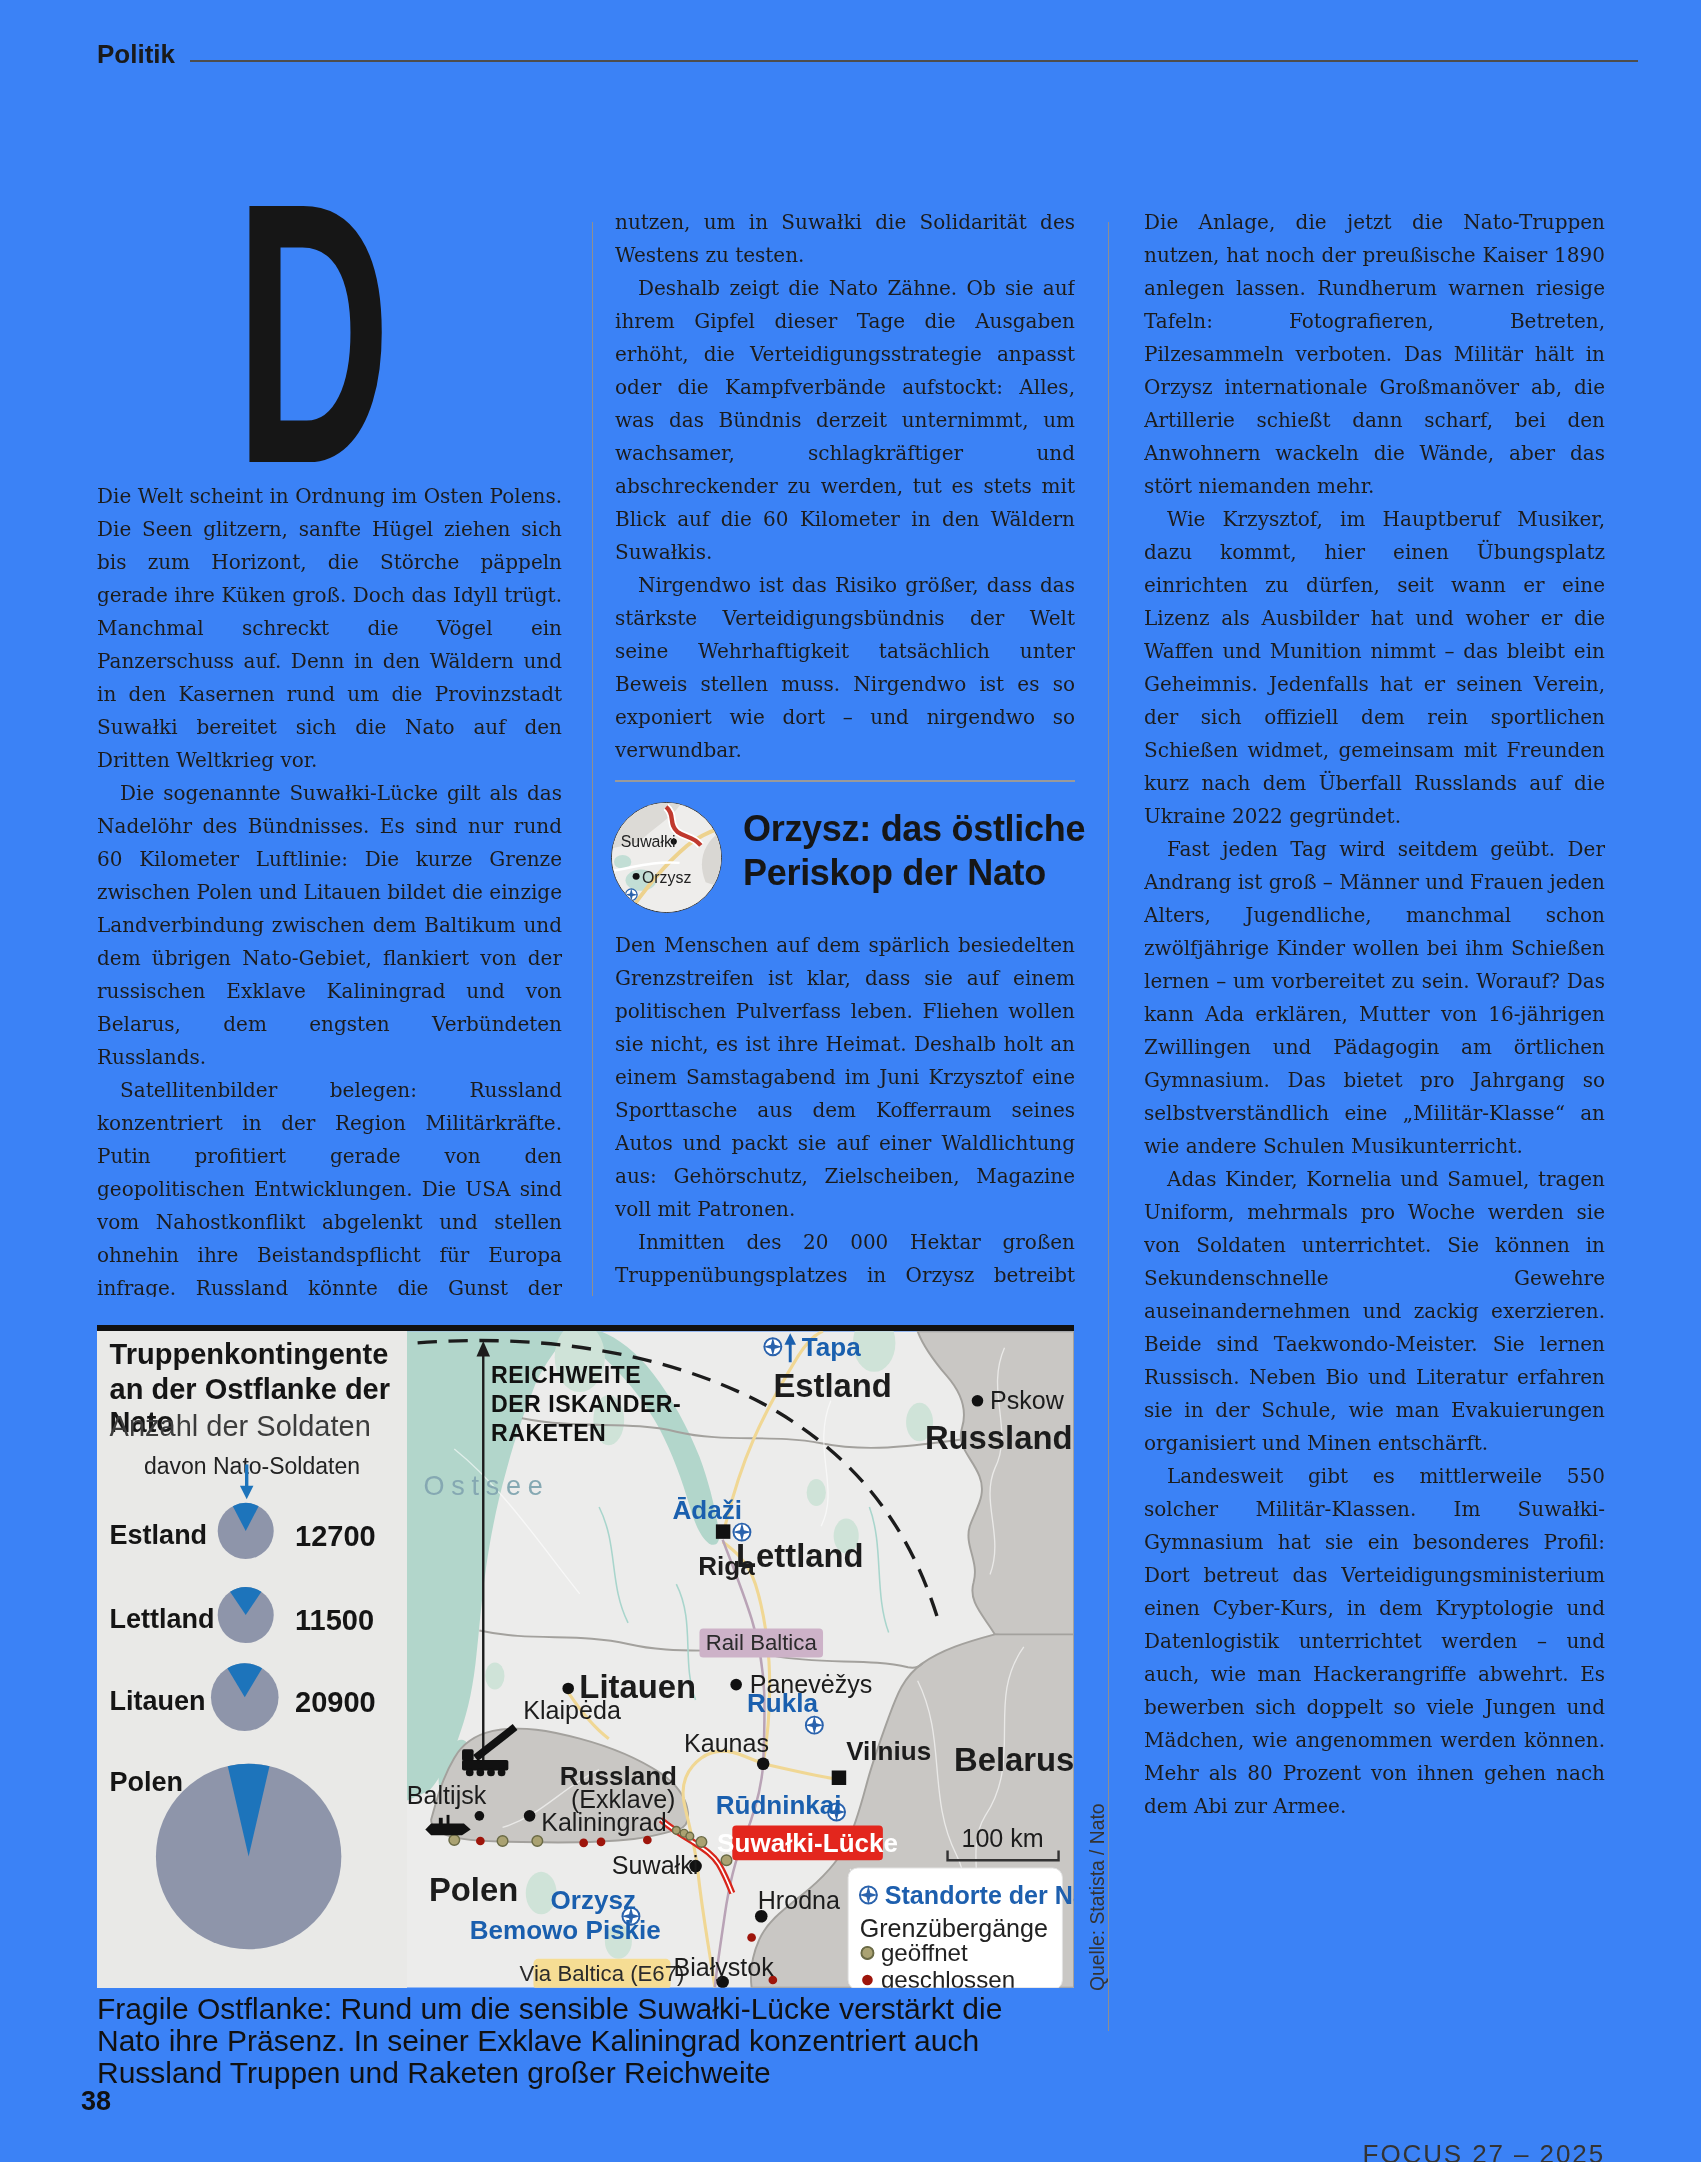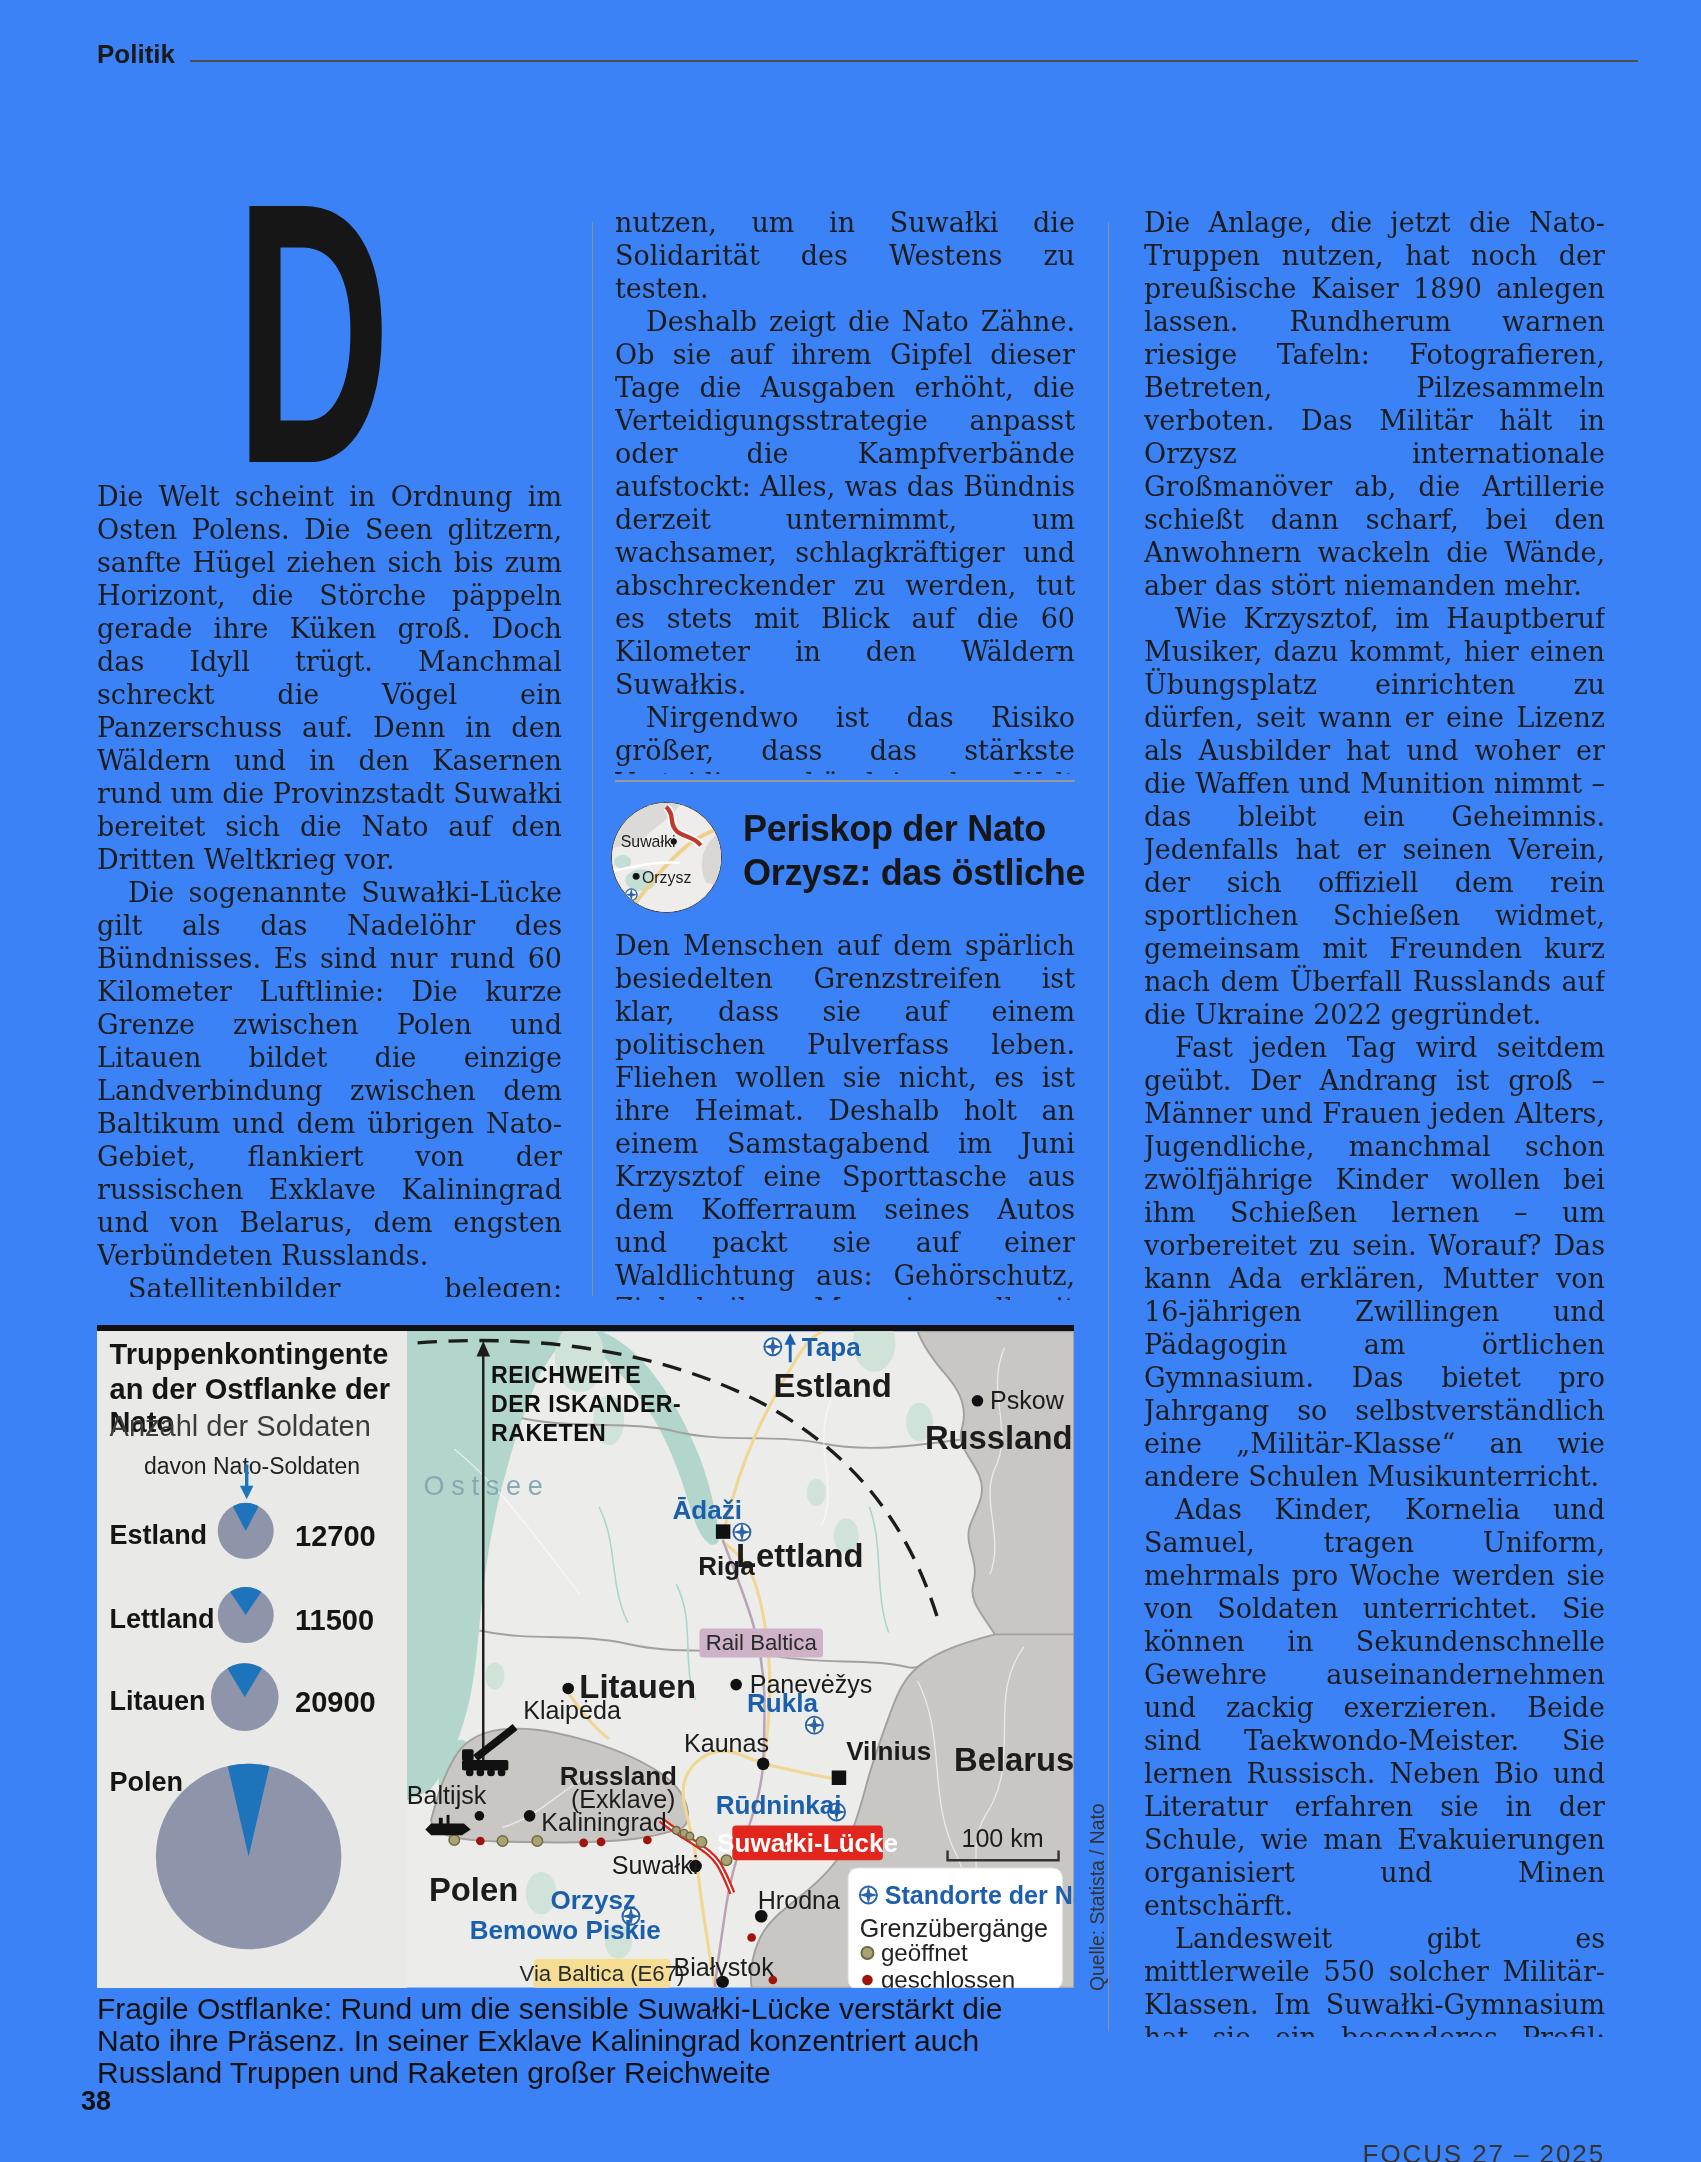--- a/index.html
+++ b/index.html
@@ -7,21 +7,21 @@
         font-family:"DejaVu Serif", serif;color:#1c1c1c;}
   
   .kicker{position:absolute;left:97px;top:39px;font-family:"Liberation Sans",sans-serif;
           font-weight:bold;font-size:26px;color:#1a1a1a;}
   .kicker-rule{position:absolute;left:190px;top:60px;width:1448px;height:1.9px;background:#4d4d4d;}
   
   .dropcap{position:absolute;left:235px;top:147px;font-family:"Liberation Sans",sans-serif;
            font-weight:bold;font-size:372px;line-height:372px;color:#161616;
            transform:scaleX(.58);transform-origin:left top;letter-spacing:0;}
   
-  .col{position:absolute;font-size:27px;line-height:33px;text-align:justify;overflow:hidden;}
+  .col{position:absolute;font-size:20px;line-height:33px;text-align:justify;overflow:hidden;}
   .col p{margin:0;text-indent:1.15em;hyphens:auto;-webkit-hyphens:auto;}
   .col p.first{text-indent:0;}
   .col1{left:97px;top:480px;width:465px;height:817px;}
   .col2top{left:615px;top:206px;width:460px;height:568px;}
   .col2bot{left:615px;top:929px;width:460px;height:371px;}
   .col3{left:1144px;top:206px;width:461px;height:1831px;}
   .vline{position:absolute;width:1px;background:#8f8f8f;}
   .vl1{left:592px;top:222px;height:1074px;}
   .vl2{left:1108px;top:222px;height:1809px;}
   
@@ -119,22 +119,22 @@
       <text class="thumb-label" x="9" y="46">Suwałki</text>
       <text class="thumb-label" x="31" y="83">Orzysz</text>
       <g transform="translate(20,95) scale(0.75)">
         <circle r="8" fill="#fff" stroke="#2b63ad" stroke-width="1.8"></circle>
         <path d="M0,-9 L1.8,-1.8 L9,0 L1.8,1.8 L0,9 L-1.8,1.8 L-9,0 L-1.8,-1.8 Z" fill="#2b63ad"></path>
       </g>
     </svg>
   </div>
 
   <div class="sechead">
+    <div>Orzysz: das östliche</div>
     <div>Periskop der Nato</div>
-    <div>Orzysz: das östliche</div>
   </div>
 
   <div class="col col2bot">
     <p class="first">Den Menschen auf dem spärlich besiedelten Grenzstreifen ist klar, dass sie auf einem politischen Pulverfass leben. Fliehen wollen sie nicht, es ist ihre Heimat. Deshalb holt an einem Samstagabend im Juni Krzysztof eine Sporttasche aus dem Kofferraum seines Autos und packt sie auf einer Waldlichtung aus: Gehörschutz, Zielscheiben, Magazine voll mit Patronen.</p>
     <p>Inmitten des 20 000 Hektar großen Truppenübungsplatzes in Orzysz betreibt der 47-Jährige einen privaten Schießstand.</p>
   </div>
 
   <div class="col col3">
     <p class="first">Die Anlage, die jetzt die Nato-Truppen nutzen, hat noch der preußische Kaiser 1890 anlegen lassen. Rundherum warnen riesige Tafeln: Fotografieren, Betreten, Pilzesammeln verboten. Das Militär hält in Orzysz internationale Großmanöver ab, die Artillerie schießt dann scharf, bei den Anwohnern wackeln die Wände, aber das stört niemanden mehr.</p>
     <p>Wie Krzysztof, im Hauptberuf Musiker, dazu kommt, hier einen Übungsplatz einrichten zu dürfen, seit wann er eine Lizenz als Ausbilder hat und woher er die Waffen und Munition nimmt – das bleibt ein Geheimnis. Jedenfalls hat er seinen Verein, der sich offiziell dem rein sportlichen Schießen widmet, gemeinsam mit Freunden kurz nach dem Überfall Russlands auf die Ukraine 2022 gegründet.</p>

